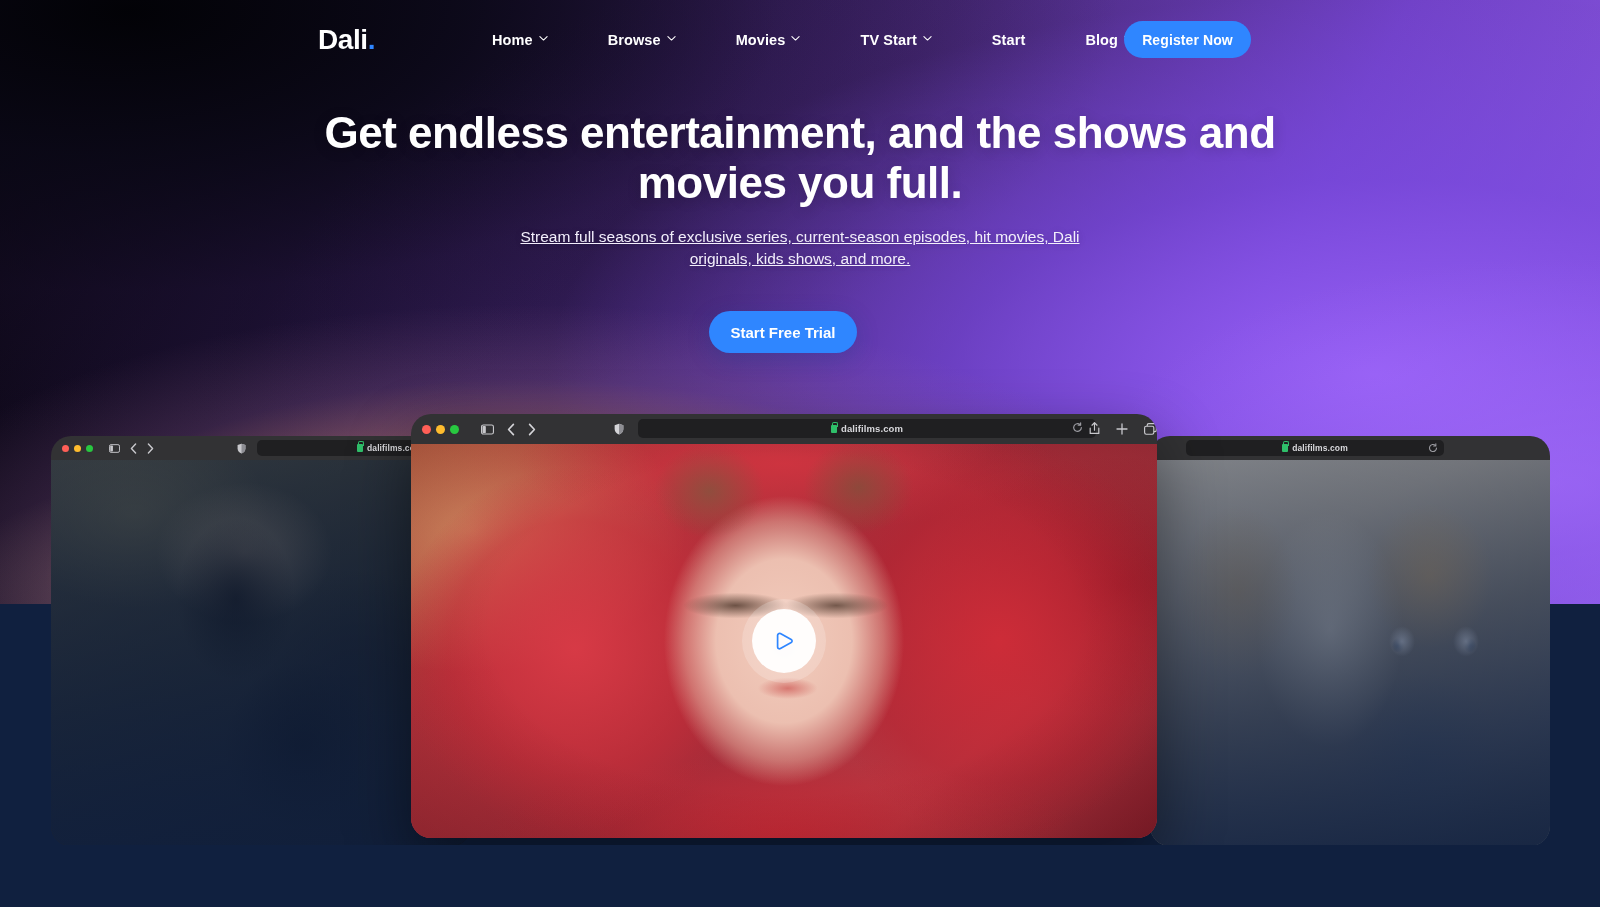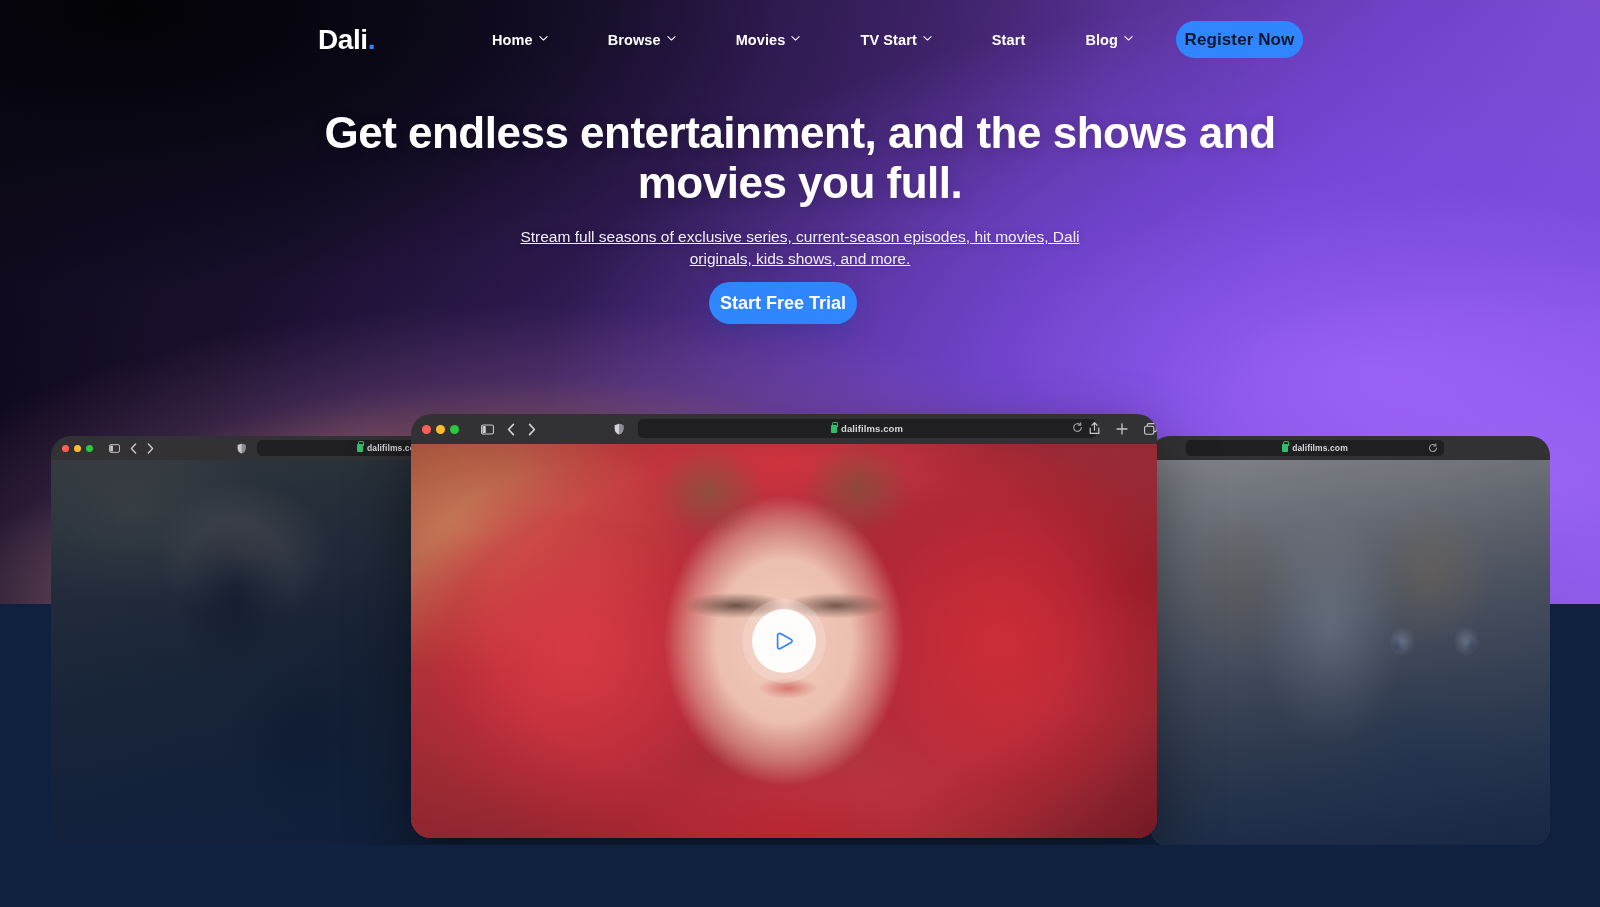--- a/index.html
+++ b/index.html
@@ -46,47 +46,47 @@
   }
   .nav-item {
     display:flex; align-items:center; gap:6px;
     padding:0 24px; height:28px;
     color:#ffffff; font-size:14.5px; font-weight:700; letter-spacing:0.1px;
     cursor:pointer; white-space:nowrap;
   }
   .chev { display:inline-block; width:9px; height:9px; position:relative; top:-2px; }
   .chev svg { display:block; }
   .register-btn {
-    position:absolute; left:1176px; top:21px;
+    position:absolute; left:1124px; top:21px;
     width:127px; height:37px; border-radius:19px;
-    background:#2f86ff; color:#0f172a;
-    font-size:17px; font-weight:700; letter-spacing:0.1px;
+    background:#2f86ff; color:#ffffff;
+    font-size:14px; font-weight:700; letter-spacing:0.1px;
     display:flex; align-items:center; justify-content:center;
     border:none; cursor:pointer; font-family:inherit;
   }
 
   
   .hero-copy { position:absolute; left:0; top:0; width:1600px; z-index:30; text-align:center; }
   .headline {
     position:absolute; left:300px; top:108px; width:1000px;
     font-size:44px; line-height:50px; font-weight:700; color:#ffffff;
     letter-spacing:-0.5px;
     text-shadow:0 2px 14px rgba(0,0,0,0.18);
   }
   .subhead {
     position:absolute; left:500px; top:226px; width:600px;
     font-size:15.5px; line-height:22px; color:#f2eefb; font-weight:400;
     text-shadow:0 1px 8px rgba(0,0,0,0.18);
     text-decoration:underline;
   }
   .cta-btn {
-    position:absolute; left:709px; top:282px;
+    position:absolute; left:709px; top:311px;
     width:148px; height:42px; border-radius:21px;
     background:#2f86ff; color:#fff; border:none; cursor:pointer;
-    font-size:18px; font-weight:700; font-family:inherit;
+    font-size:15px; font-weight:700; font-family:inherit;
     display:flex; align-items:center; justify-content:center;
     box-shadow:0 6px 22px rgba(20,60,140,0.28);
   }
 
   
   .win { position:absolute; border-radius:20px; overflow:hidden; }
   .win-side { z-index:10; }
   .win-main { z-index:20; box-shadow:0 26px 64px rgba(0,0,0,0.45); }
 
   .chrome {

